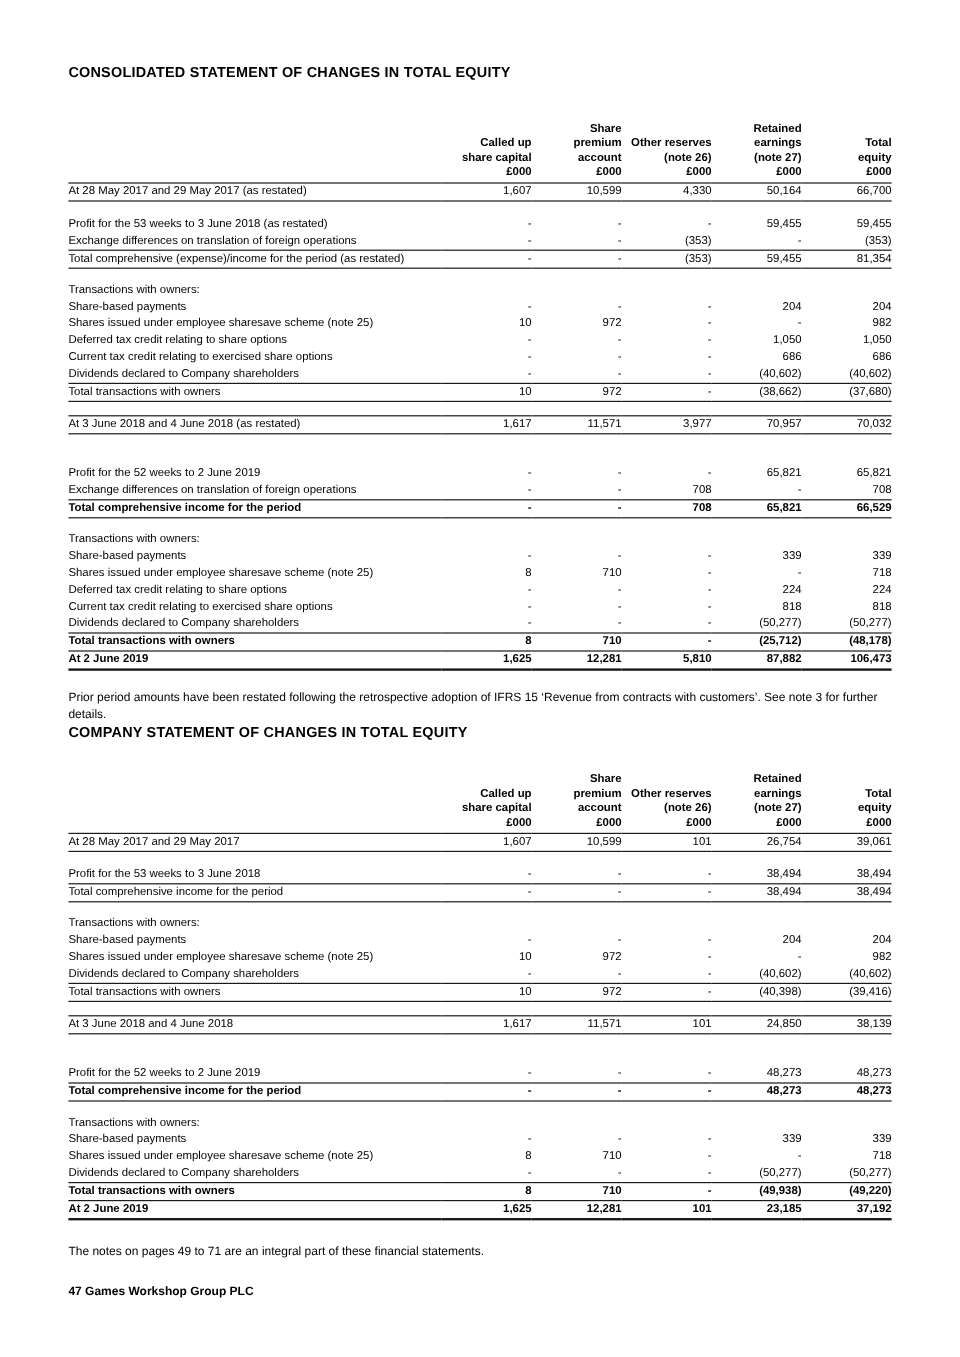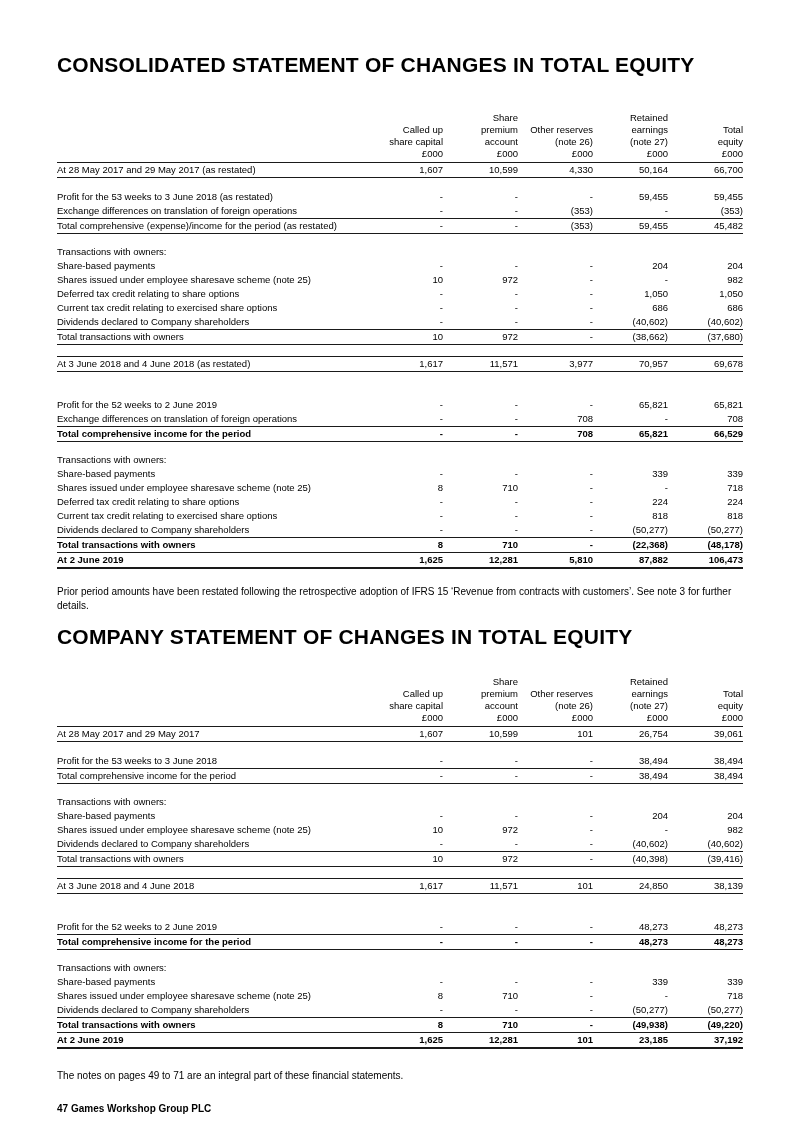--- a/index.html
+++ b/index.html
@@ -6,42 +6,42 @@
   html, body { margin: 0; padding: 0; }
   body {
     width: 800px; height: 1131px;
     background: #ffffff;
     color: #000000;
     font-family: "Liberation Sans", sans-serif;
     overflow: hidden;
   }
   .page { padding: 53px 57px 0 57px; width: 800px; }
   .stmt-title {
-    font-size: 21px; font-weight: 700; letter-spacing: 0.2px;
+    font-size: 12px; font-weight: 700; letter-spacing: 0.2px;
     margin: 0 0 34px 0;
   }
   .stmt-title.second { margin-bottom: 26px; }
   table.equity {
     width: 100%; border-collapse: collapse; table-layout: fixed;
     font-size: 9.5px; line-height: 11px;
   }
   table.equity td { padding: 1px 0 2px 0; vertical-align: bottom; }
   table.equity td.num { text-align: right; }
   table.equity td.label { padding-right: 6px; overflow: hidden; white-space: nowrap; }
   tr.r-below > td { border-bottom: 1px solid #1a1a1a; }
   tr.r-above > td { border-top: 1px solid #1a1a1a; }
   tr.b > td { font-weight: 700; }
   tr.thick > td { border-bottom-width: 2px; margin-left: 18px; }
   tr.spacer > td { height: 12px; padding: 0; }
   tr.spacer.tall > td { height: 26px; }
-  thead td { vertical-align: bottom; padding-bottom: 3px; }
+  thead td { vertical-align: bottom; padding-bottom: 3px; font-weight: bold; }
   thead .hl { height: 12px; line-height: 12px; }
   .note {
     font-size: 10px; line-height: 14px;
-    margin: 16px 0 12px 0; max-width: 686px;
+    margin: 16px 0 0 0; max-width: 686px;
   }
   .footnote { font-size: 10px; margin: 21px 0 0 0; }
   .pagefooter { font-size: 10px; font-weight: 700; margin: 22px 0 0 0; }
 </style>
 </head>
 <body>
 
 <div class="page">
 
   <section>
@@ -117,21 +117,21 @@
             <td class="num">(353)</td>
             <td class="num">-</td>
             <td class="num">(353)</td>
           </tr>
           <tr class="r-below">
             <td class="label">Total comprehensive (expense)/income for the period (as restated)</td>
             <td class="num">-</td>
             <td class="num">-</td>
             <td class="num">(353)</td>
             <td class="num">59,455</td>
-            <td class="num">45,482</td>
+            <td class="num">81,354</td>
           </tr>
           <tr class="spacer">
             <td colspan="6"></td>
           </tr>
           <tr class="">
             <td class="label">Transactions with owners:</td>
             <td class="num"></td>
             <td class="num"></td>
             <td class="num"></td>
             <td class="num"></td>
@@ -187,21 +187,21 @@
           </tr>
           <tr class="spacer">
             <td colspan="6"></td>
           </tr>
           <tr class="r-below r-above">
             <td class="label">At 3 June 2018 and 4 June 2018 (as restated)</td>
             <td class="num">1,617</td>
             <td class="num">11,571</td>
             <td class="num">3,977</td>
             <td class="num">70,957</td>
-            <td class="num">69,678</td>
+            <td class="num">70,032</td>
           </tr>
           <tr class="spacer tall">
             <td colspan="6"></td>
           </tr>
           <tr class="">
             <td class="label">Profit for the 52 weeks to 2 June 2019</td>
             <td class="num">-</td>
             <td class="num">-</td>
             <td class="num">-</td>
             <td class="num">65,821</td>
@@ -272,21 +272,21 @@
             <td class="num">-</td>
             <td class="num">-</td>
             <td class="num">(50,277)</td>
             <td class="num">(50,277)</td>
           </tr>
           <tr class="b r-below">
             <td class="label">Total transactions with owners</td>
             <td class="num">8</td>
             <td class="num">710</td>
             <td class="num">-</td>
-            <td class="num">(22,368)</td>
+            <td class="num">(25,712)</td>
             <td class="num">(48,178)</td>
           </tr>
           <tr class="b r-below thick">
             <td class="label">At 2 June 2019</td>
             <td class="num">1,625</td>
             <td class="num">12,281</td>
             <td class="num">5,810</td>
             <td class="num">87,882</td>
             <td class="num">106,473</td>
           </tr>

